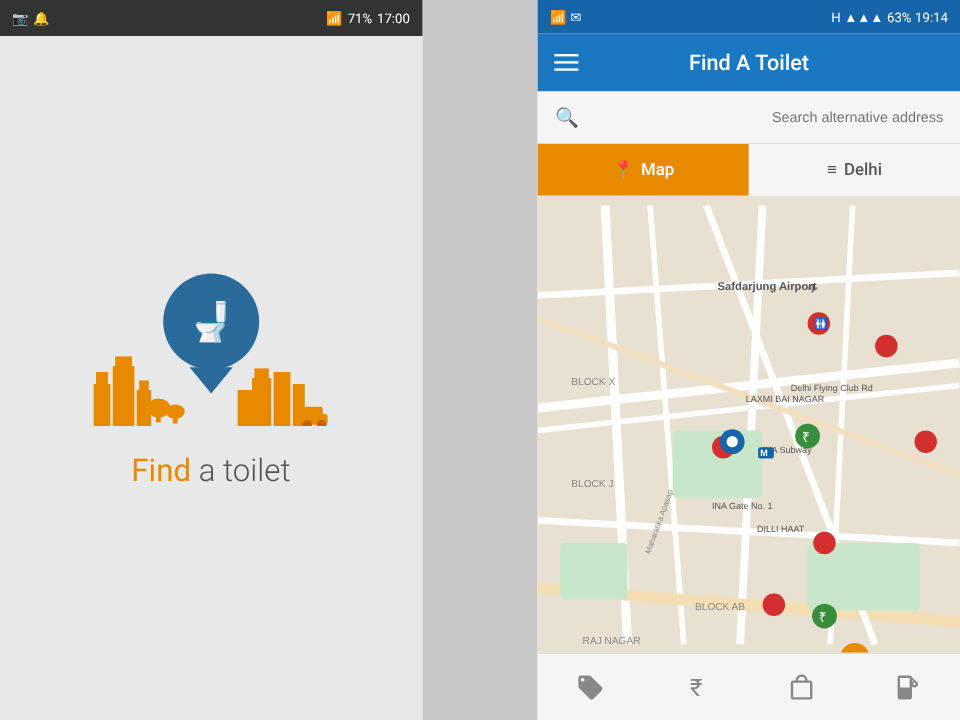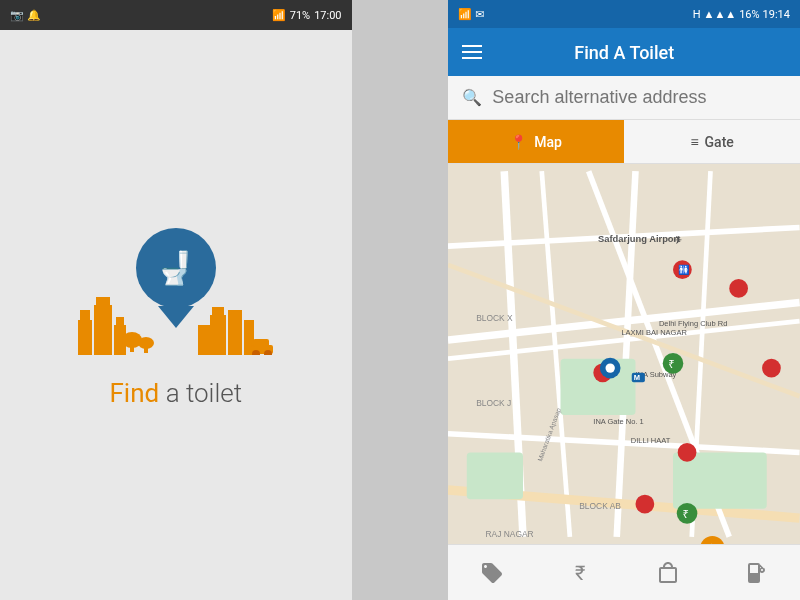--- a/index.html
+++ b/index.html
@@ -179,23 +179,24 @@
       display: flex;
       align-items: center;
       padding: 0 14px;
       gap: 10px;
     }
 
     .search-input {
       background: none;
       border: none;
       outline: none;
-      font-size: 18px;
+      font-size: 12px;
       color: #15803d;
       flex: 1;
+      text-align: right;
     }
 
     
     .tab-bar {
       height: 44px;
       display: flex;
       border-bottom: 1px solid #ddd;
       background: white;
     }
 
@@ -322,21 +323,21 @@
 
 <div class="phone-right">
   <div class="status-bar-right">
     <div class="status-icons">
       <span>📶</span>
       <span>✉</span>
     </div>
     <div class="status-icons">
       <span>H</span>
       <span>▲▲▲</span>
-      <span>16%</span>
+      <span>63%</span>
       <span>19:14</span>
     </div>
   </div>
 
   <div class="app-header">
     <div class="hamburger">
       <span></span>
       <span></span>
       <span></span>
     </div>
@@ -348,21 +349,21 @@
     <input class="search-input" type="text" placeholder="Search alternative address" style="">
   </div>
 
   <div class="tab-bar">
     <div class="tab-btn active">
       <span>📍</span>
       <span>Map</span>
     </div>
     <div class="tab-btn inactive">
       <span>≡</span>
-      <span>Gate</span>
+      <span>Delhi</span>
     </div>
   </div>
 
   <div class="map-area">
     
     <svg width="100%" height="100%" viewBox="0 0 375 390">
 
       <rect width="375" height="390" fill="#e8e0d0"></rect>
 
       <line x1="0" y1="180" x2="375" y2="140" stroke="#fff" stroke-width="8"></line>

